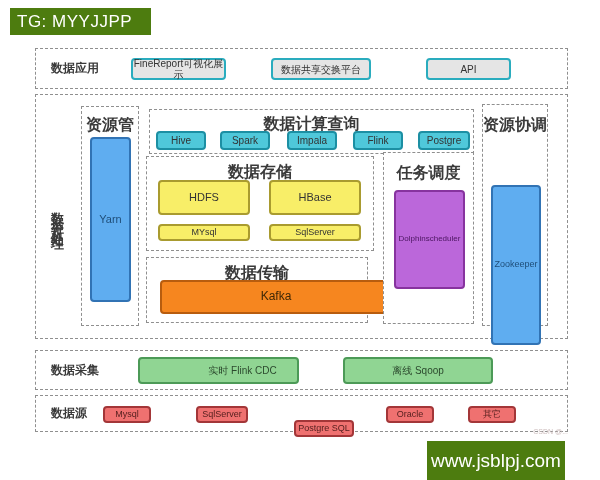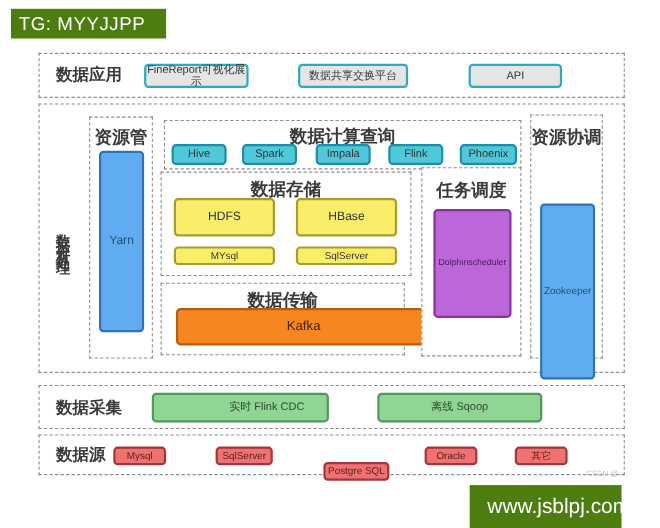--- a/index.html
+++ b/index.html
@@ -2,25 +2,25 @@
 <html><head>
 <meta charset="utf-8">
 <style>
   * { box-sizing: border-box; margin: 0; padding: 0; }
   html, body { width: 600px; height: 480px; background: #ffffff; overflow: hidden;
     font-family: "Liberation Sans", sans-serif; }
   .canvas { position: relative; width: 600px; height: 480px; background: #fff; }
 
   .gray-bar { position: absolute; background: #4d7c0f; color: #fff; display: flex; align-items: center; }
   .tag-bar { left: 10px; top: 8px; width: 141px; height: 27px; font-size: 17px; padding-left: 7px; letter-spacing: .5px; }
-  .site-bar { left: 427px; top: 441px; width: 138px; height: 39px; font-size: 19px; padding-left: 16px; }
+  .site-bar { left: 427px; top: 441px; width: 138px; height: 39px; font-size: 19px; padding-left: 4px; }
 
   .row { position: absolute; left: 35px; width: 533px; border: 1px dashed #8f8f8f; background: #fff; }
   .row-label { position: absolute; left: 15px; top: 0; bottom: 0; display: flex; align-items: center;
-    font-size: 15px; font-weight: bold; color: #3a3a3a; }
+    font-size: 12px; font-weight: bold; color: #3a3a3a; }
 
   .subbox { position: absolute; border: 1px dashed #8f8f8f; background: #fff; }
   .sub-title { position: absolute; left: 0; right: 0; text-align: center; font-size: 16px; font-weight: bold; color: #3a3a3a; }
 
   .chip { position: absolute; display: flex; align-items: center; justify-content: center;
     border-radius: 4px; font-size: 10px; color: #333; text-align: center; line-height: 1.1; }
   .cyan-light { background: #e5e5e5; border: 2px solid #2aacbe; }
   .cyan       { background: #4fc8da; border: 2px solid #1c8fa3; }
   .yellow     { background: #f8ee68; border: 2px solid #a99b2f; }
   .blue       { background: #5fadf0; border: 2px solid #3173b4; color: #1f4e79; }
@@ -58,21 +58,21 @@
       <div class="sub-title" style="top:8px;">资源管理</div>
       <div class="chip blue" style="left:8px;top:30px;width:41px;height:165px;font-size:11px;">Yarn</div>
     </div>
 
     <div class="subbox" style="left:113px;top:14px;width:325px;height:45px;">
       <div class="sub-title" style="top:4px;">数据计算查询</div>
       <div class="chip cyan" style="left:6px;top:21px;width:50px;height:19px;">Hive</div>
       <div class="chip cyan" style="left:70px;top:21px;width:50px;height:19px;">Spark</div>
       <div class="chip cyan" style="left:137px;top:21px;width:50px;height:19px;">Impala</div>
       <div class="chip cyan" style="left:203px;top:21px;width:50px;height:19px;">Flink</div>
-      <div class="chip cyan" style="left:268px;top:21px;width:52px;height:19px;">Phoenix</div>
+      <div class="chip cyan" style="left:268px;top:21px;width:52px;height:19px;">Postgre</div>
     </div>
 
     <div class="subbox" style="left:110px;top:61px;width:228px;height:95px;">
       <div class="sub-title" style="top:5px;">数据存储</div>
       <div class="chip yellow" style="left:11px;top:23px;width:92px;height:35px;font-size:11px;">HDFS</div>
       <div class="chip yellow" style="left:122px;top:23px;width:92px;height:35px;font-size:11px;">HBase</div>
       <div class="chip yellow" style="left:11px;top:67px;width:92px;height:17px;font-size:9px;">MYsql</div>
       <div class="chip yellow" style="left:122px;top:67px;width:92px;height:17px;font-size:9px;">SqlServer</div>
     </div>
 

